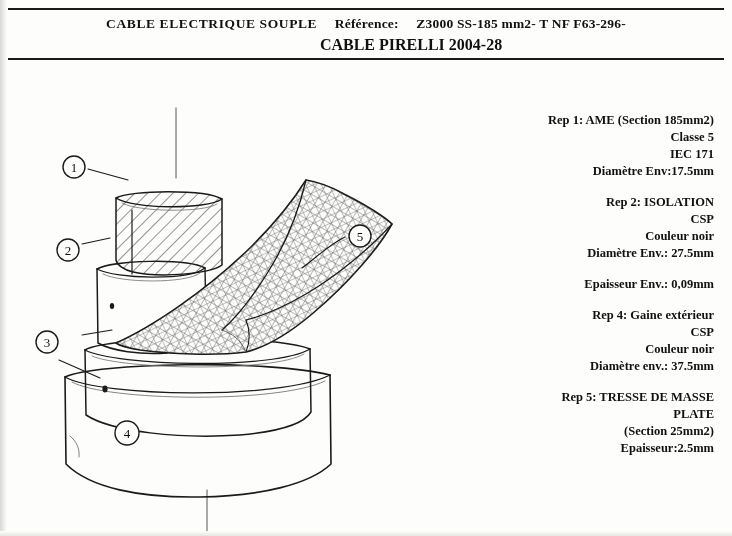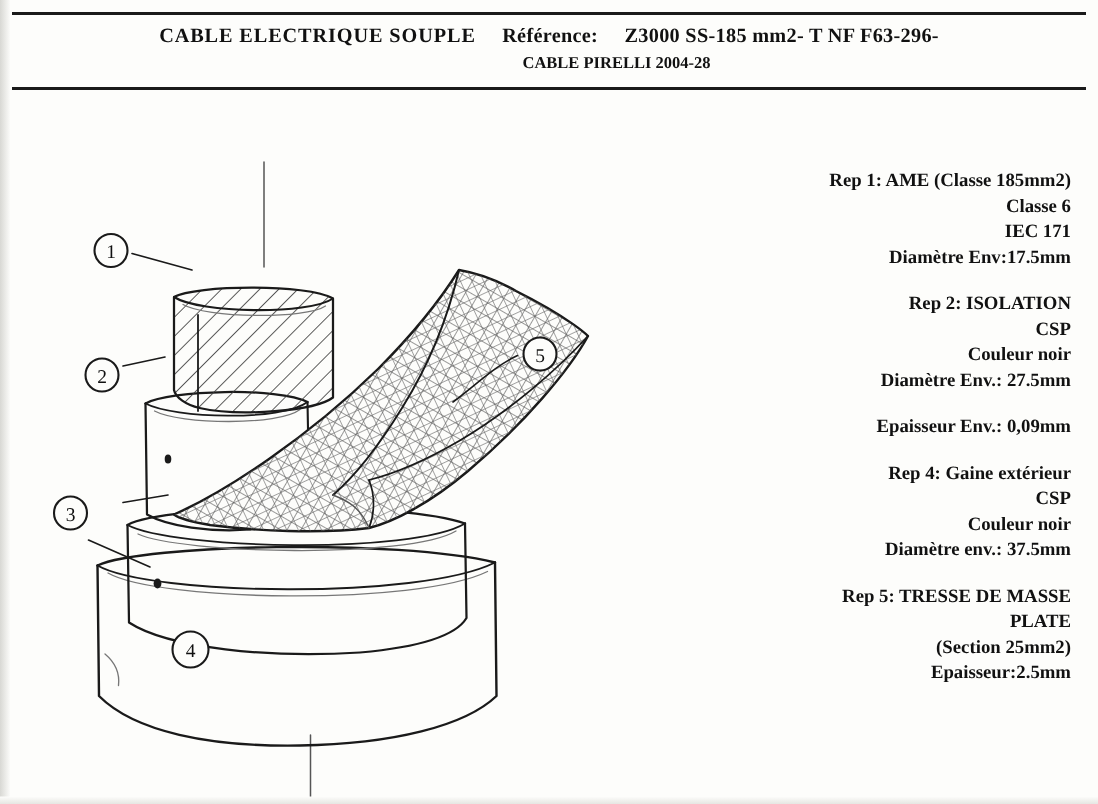--- a/index.html
+++ b/index.html
@@ -59,21 +59,21 @@
   .header-line1 .seg {
     margin-left: 14px;
   }
   .header-line2 {
     position: absolute;
     left: 0;
     top: 28px;
     width: 732px;
     text-align: center;
     font-weight: bold;
-    font-size: 11px;
+    font-size: 16px;
     white-space: nowrap;
     padding-left: 90px;
     box-sizing: border-box;
   }
 
   
   .legend {
     position: absolute;
     right: 18px;
     top: 112px;
@@ -130,22 +130,22 @@
       <span class="seg">Référence:</span>
       <span class="seg">Z3000 SS-185 mm2- T NF   F63-296-</span>
     </div>
     <div class="header-line2">CABLE PIRELLI 2004-28</div>
     <div class="rule bottom"></div>
   </div>
 
   <div class="legend">
 
     <div class="block">
-      <div class="line">Rep 1: AME (Classe 185mm2)</div>
-      <div class="line">Classe 6</div>
+      <div class="line">Rep 1: AME (Section 185mm2)</div>
+      <div class="line">Classe 5</div>
       <div class="line">IEC 171</div>
       <div class="line">Diamètre Env:17.5mm</div>
     </div>
 
     <div class="block">
       <div class="line">Rep 2: ISOLATION</div>
       <div class="line">CSP</div>
       <div class="line">Couleur noir</div>
       <div class="line">Diamètre Env.: 27.5mm</div>
     </div>

